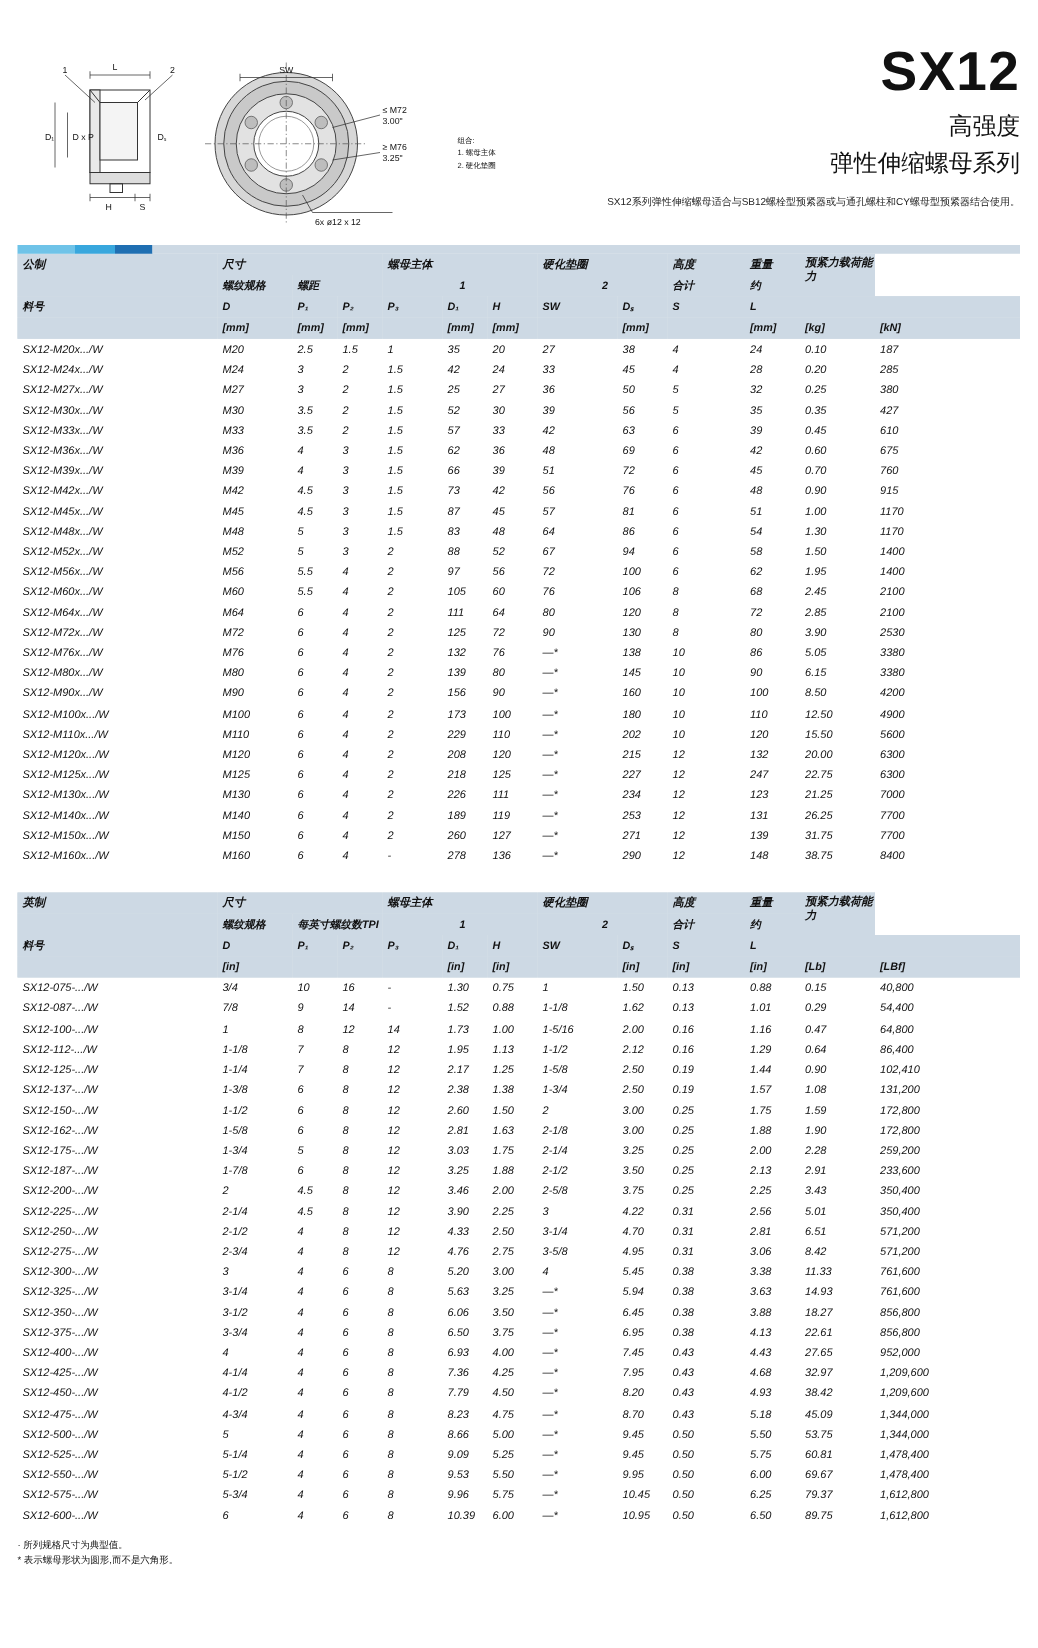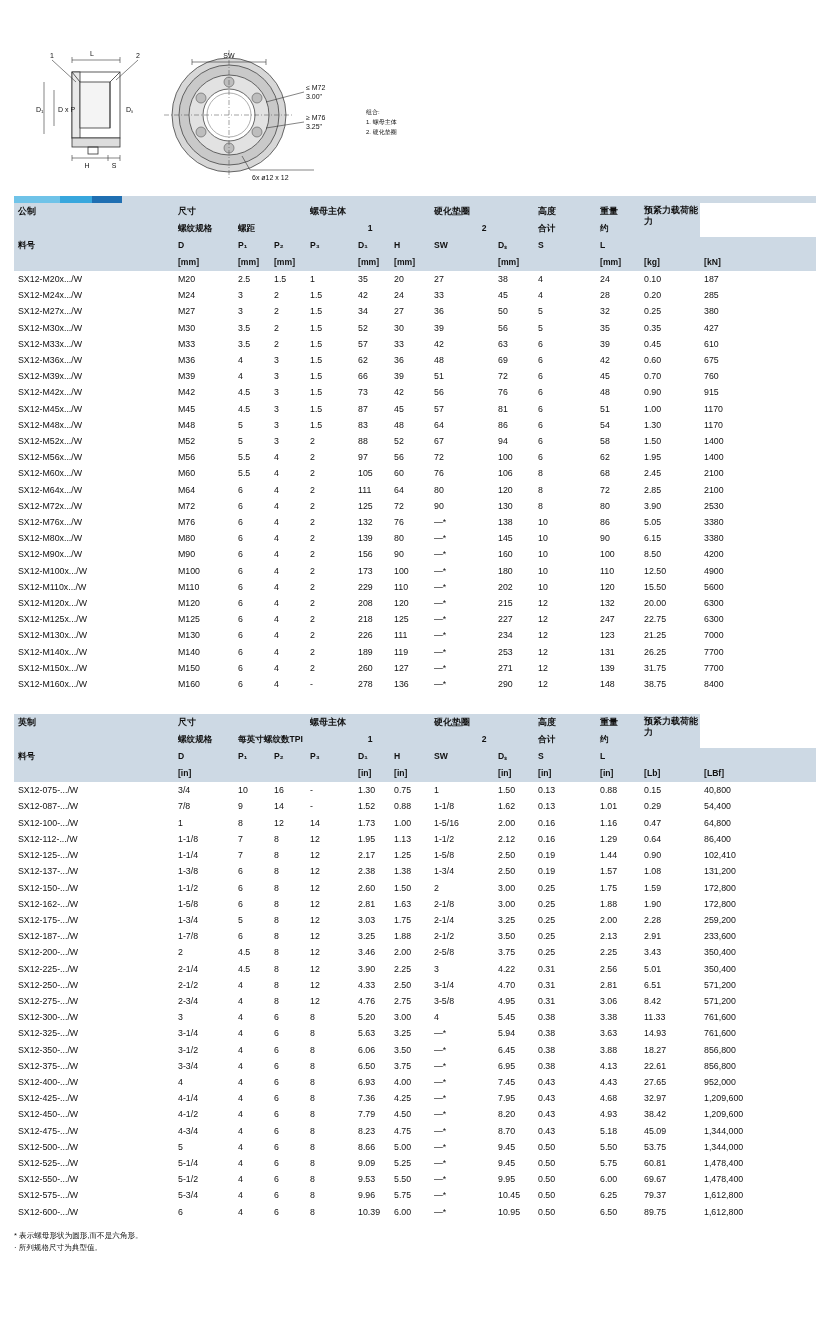--- a/index.html
+++ b/index.html
@@ -19,21 +19,21 @@
   .big-title{font-size:44px;font-weight:bold;letter-spacing:1px;line-height:1;color:#111;}
   .sub1{font-size:19px;margin-top:8px;color:#111;}
   .sub2{font-size:19px;margin-top:4px;color:#111;}
   .desc{font-size:8px;line-height:1.45;margin-top:12px;color:#222;}
 
   
   .colorbar{position:absolute;left:14px;top:196px;width:802px;height:7px;display:flex;}
   .colorbar span{height:100%;}
 
   
-  table{border-collapse:collapse;}
+  table{border-collapse:collapse;font-style:italic;}
   .tbl{width:802px;margin:0 14px;table-layout:fixed;font-size:8.6px;}
   .tbl th,.tbl td{padding:0;text-align:left;vertical-align:top;}
   .hdrband td,.hdrband th{background:#cdd9e4;}
   .tbl .hrow td{height:17px;line-height:17px;padding-left:4px;font-weight:bold;font-size:9px;}
   .tbl .hrow.small td{font-weight:bold;font-size:8.6px;}
   .tbl .hrow.units td{font-weight:bold;font-size:8.6px;}
   .tbl tbody td{height:16.2px;line-height:16.2px;padding-left:4px;font-size:8.8px;color:#111;}
 
   .hdr-wrap{background:#cdd9e4;}
 
@@ -131,20 +131,26 @@
           <text class="dtxt" x="292" y="99">3.25"</text>
           <text class="dtxt" x="238" y="150">6x  ø12 x 12</text>
         </g>
 
         <text class="dtxt small" x="352" y="84">组合:</text>
         <text class="dtxt small" x="352" y="94">1. 螺母主体</text>
         <text class="dtxt small" x="352" y="104">2. 硬化垫圈</text>
       </svg>
     </div>
 
+    <div class="title-block">
+      <div class="big-title">SX12</div>
+      <div class="sub1">高强度</div>
+      <div class="sub2">弹性伸缩螺母系列</div>
+      <div class="desc">SX12系列弹性伸缩螺母适合与SB12螺栓型预紧器或与通孔螺柱和CY螺母型预紧器结合使用。</div>
+    </div>
   </div>
 
   <div class="colorbar">
     <span style="width:46px;background:#6fc3e8"></span>
     <span style="width:32px;background:#38a7dd"></span>
     <span style="width:30px;background:#1f6fb2"></span>
     <span style="flex:1;background:#cdd9e4"></span>
   </div>
 
   <div style="height:8px"></div>
@@ -244,21 +250,21 @@
           <td>28</td>
           <td>0.20</td>
           <td>285</td>
         </tr>
         <tr>
           <td>SX12-M27x.../W</td>
           <td>M27</td>
           <td>3</td>
           <td>2</td>
           <td>1.5</td>
-          <td>34</td>
+          <td>25</td>
           <td>27</td>
           <td>36</td>
           <td>50</td>
           <td>5</td>
           <td>32</td>
           <td>0.25</td>
           <td>380</td>
         </tr>
         <tr>
           <td>SX12-M30x.../W</td>
@@ -1079,17 +1085,17 @@
           <td>10.95</td>
           <td>0.50</td>
           <td>6.50</td>
           <td>89.75</td>
           <td>1,612,800</td>
         </tr>
       </tbody>
   </table>
 
   <div class="footnotes">
+    <div>· 所列规格尺寸为典型值。</div>
     <div>* 表示螺母形状为圆形,而不是六角形。</div>
-    <div>· 所列规格尺寸为典型值。</div>
   </div>
 
 </div>
 
 </body></html>

